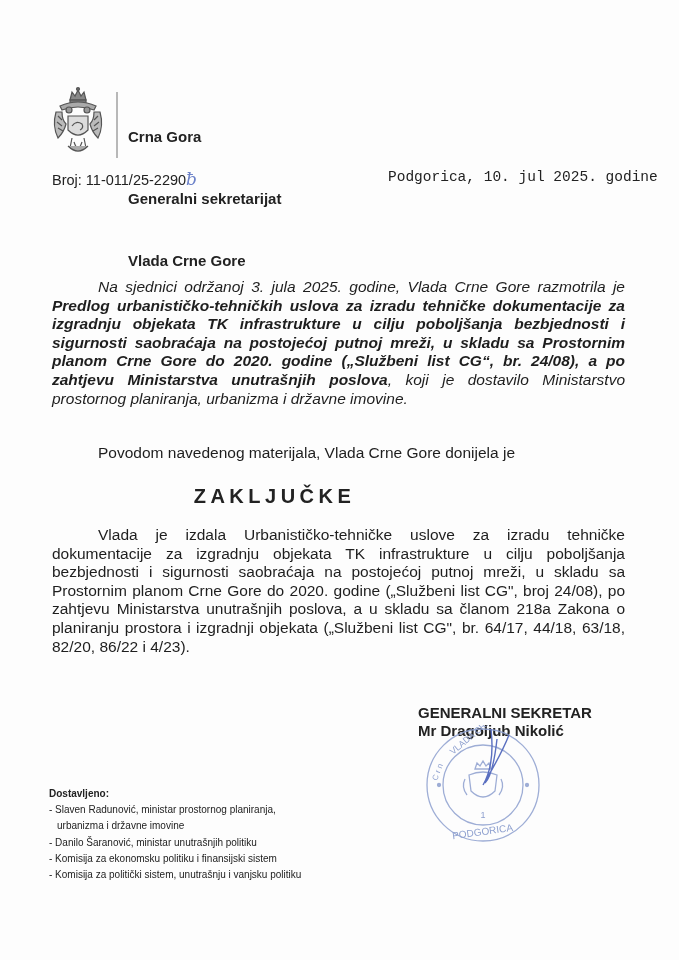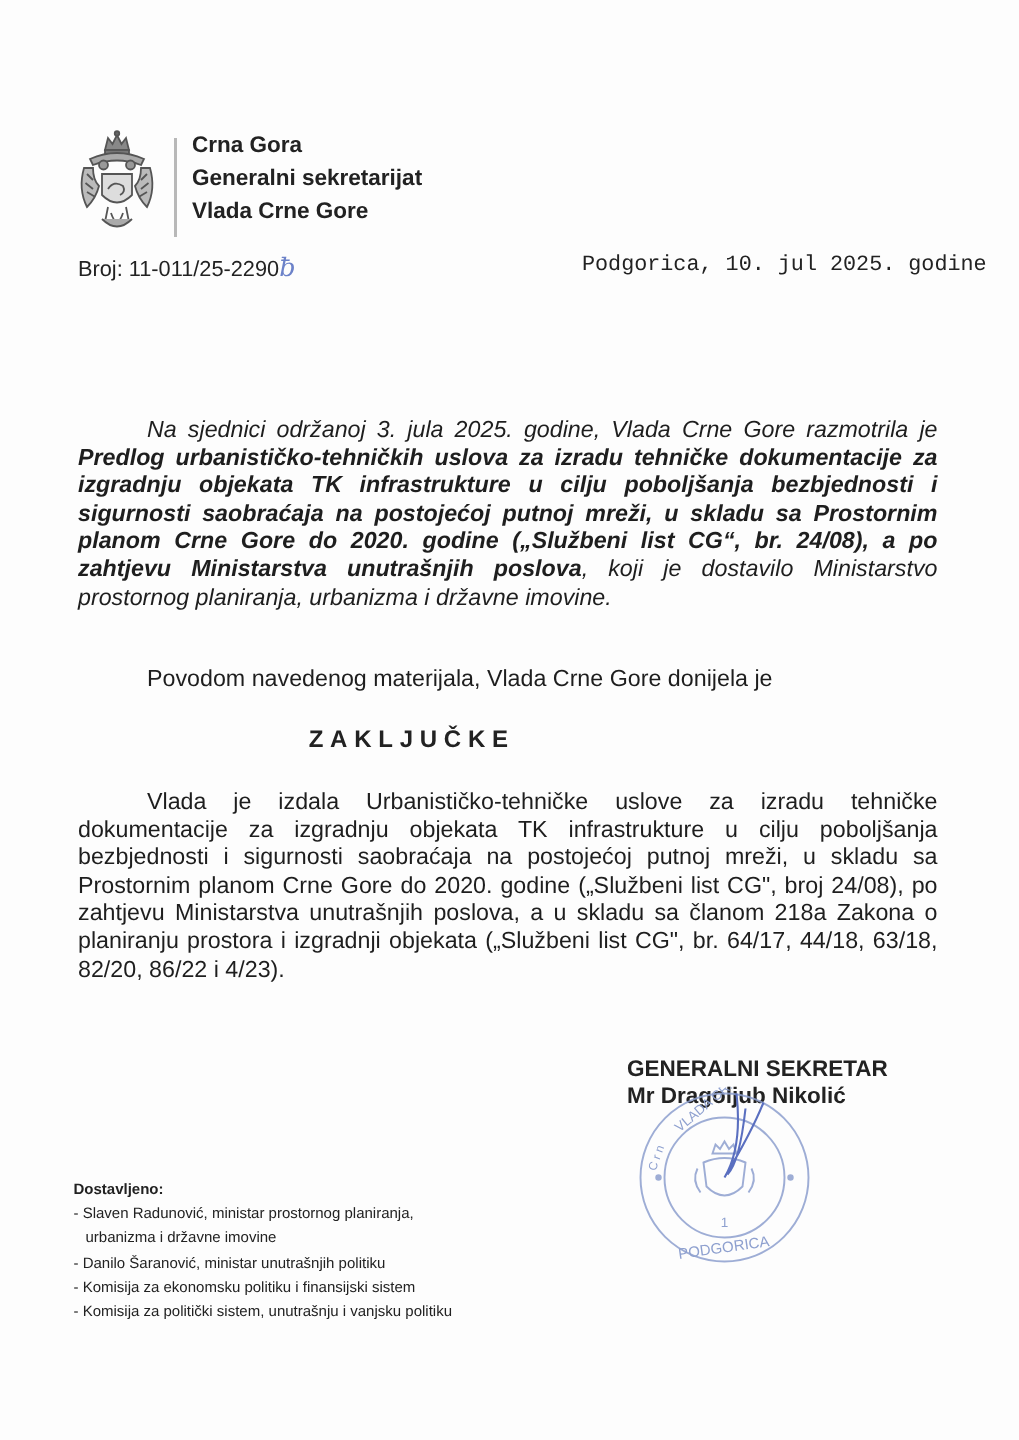--- a/index.html
+++ b/index.html
@@ -9,30 +9,30 @@
       font-family: "Liberation Sans", sans-serif;
       color: #1e1e1e;
       position: relative;
       overflow: hidden;
     }
     .page { position: absolute; left: 0; top: 0; width: 679px; height: 960px; }
     .header { position: absolute; left: 50px; top: 86px; display: flex; align-items: flex-start; }
     .coat { width: 56px; height: 72px; margin-right: 10px; }
     .vline { width: 2px; height: 66px; background: #b8b8b8; margin-top: 6px; margin-right: 10px; }
     .header-lines { font-weight: bold; font-size: 15px; line-height: 22px; color: #222; padding-top: 0px; }
-    .header-lines div { white-space: nowrap; }
+    .header-lines div { white-space: nowrap; margin-top: 40px; }
     .broj { position: absolute; left: 52px; top: 169px; font-size: 14.5px; color: #222; white-space: nowrap; }
     .broj .hand { color: #6c82c9; font-family: "DejaVu Serif", serif; font-style: italic; font-size: 17px; }
     .date { position: absolute; left: 388px; top: 169px; font-size: 14.5px; color: #222; white-space: nowrap; font-family: Liberation Mono, monospace; }
     .body-text { position: absolute; left: 52px; width: 573px; font-size: 15.5px; line-height: 18.6px; text-align: justify; color: #1e1e1e; }
     .p1 { top: 278px; font-style: italic; }
     .p1 .indent { display: inline-block; width: 46px; }
     .p2 { top: 444px; }
     .p2 .indent { display: inline-block; width: 46px; }
-    .heading { position: absolute; top: 485px; left: 0; width: 549px; text-align: center; font-weight: bold; font-size: 16px; letter-spacing: 4.5px; color: #222; }
+    .heading { position: absolute; top: 485px; left: 0; width: 549px; text-align: center; font-weight: bold; font-size: 20px; letter-spacing: 4.5px; color: #222; }
     .p3 { top: 526px; }
     .p3 .indent { display: inline-block; width: 46px; }
     b { font-weight: bold; }
     .sig { position: absolute; left: 418px; top: 704px; font-weight: bold; font-size: 15px; line-height: 18px; color: #222; }
     .stamp { position: absolute; left: 423px; top: 725px; width: 120px; height: 120px; }
     .dost { position: absolute; left: 49px; top: 786px; font-size: 10px; line-height: 16.2px; color: #222; }
     .dost .title { font-weight: bold; }
     .dost .item { white-space: nowrap; }
     .dost .cont { padding-left: 8px; white-space: nowrap; }
   </style>

